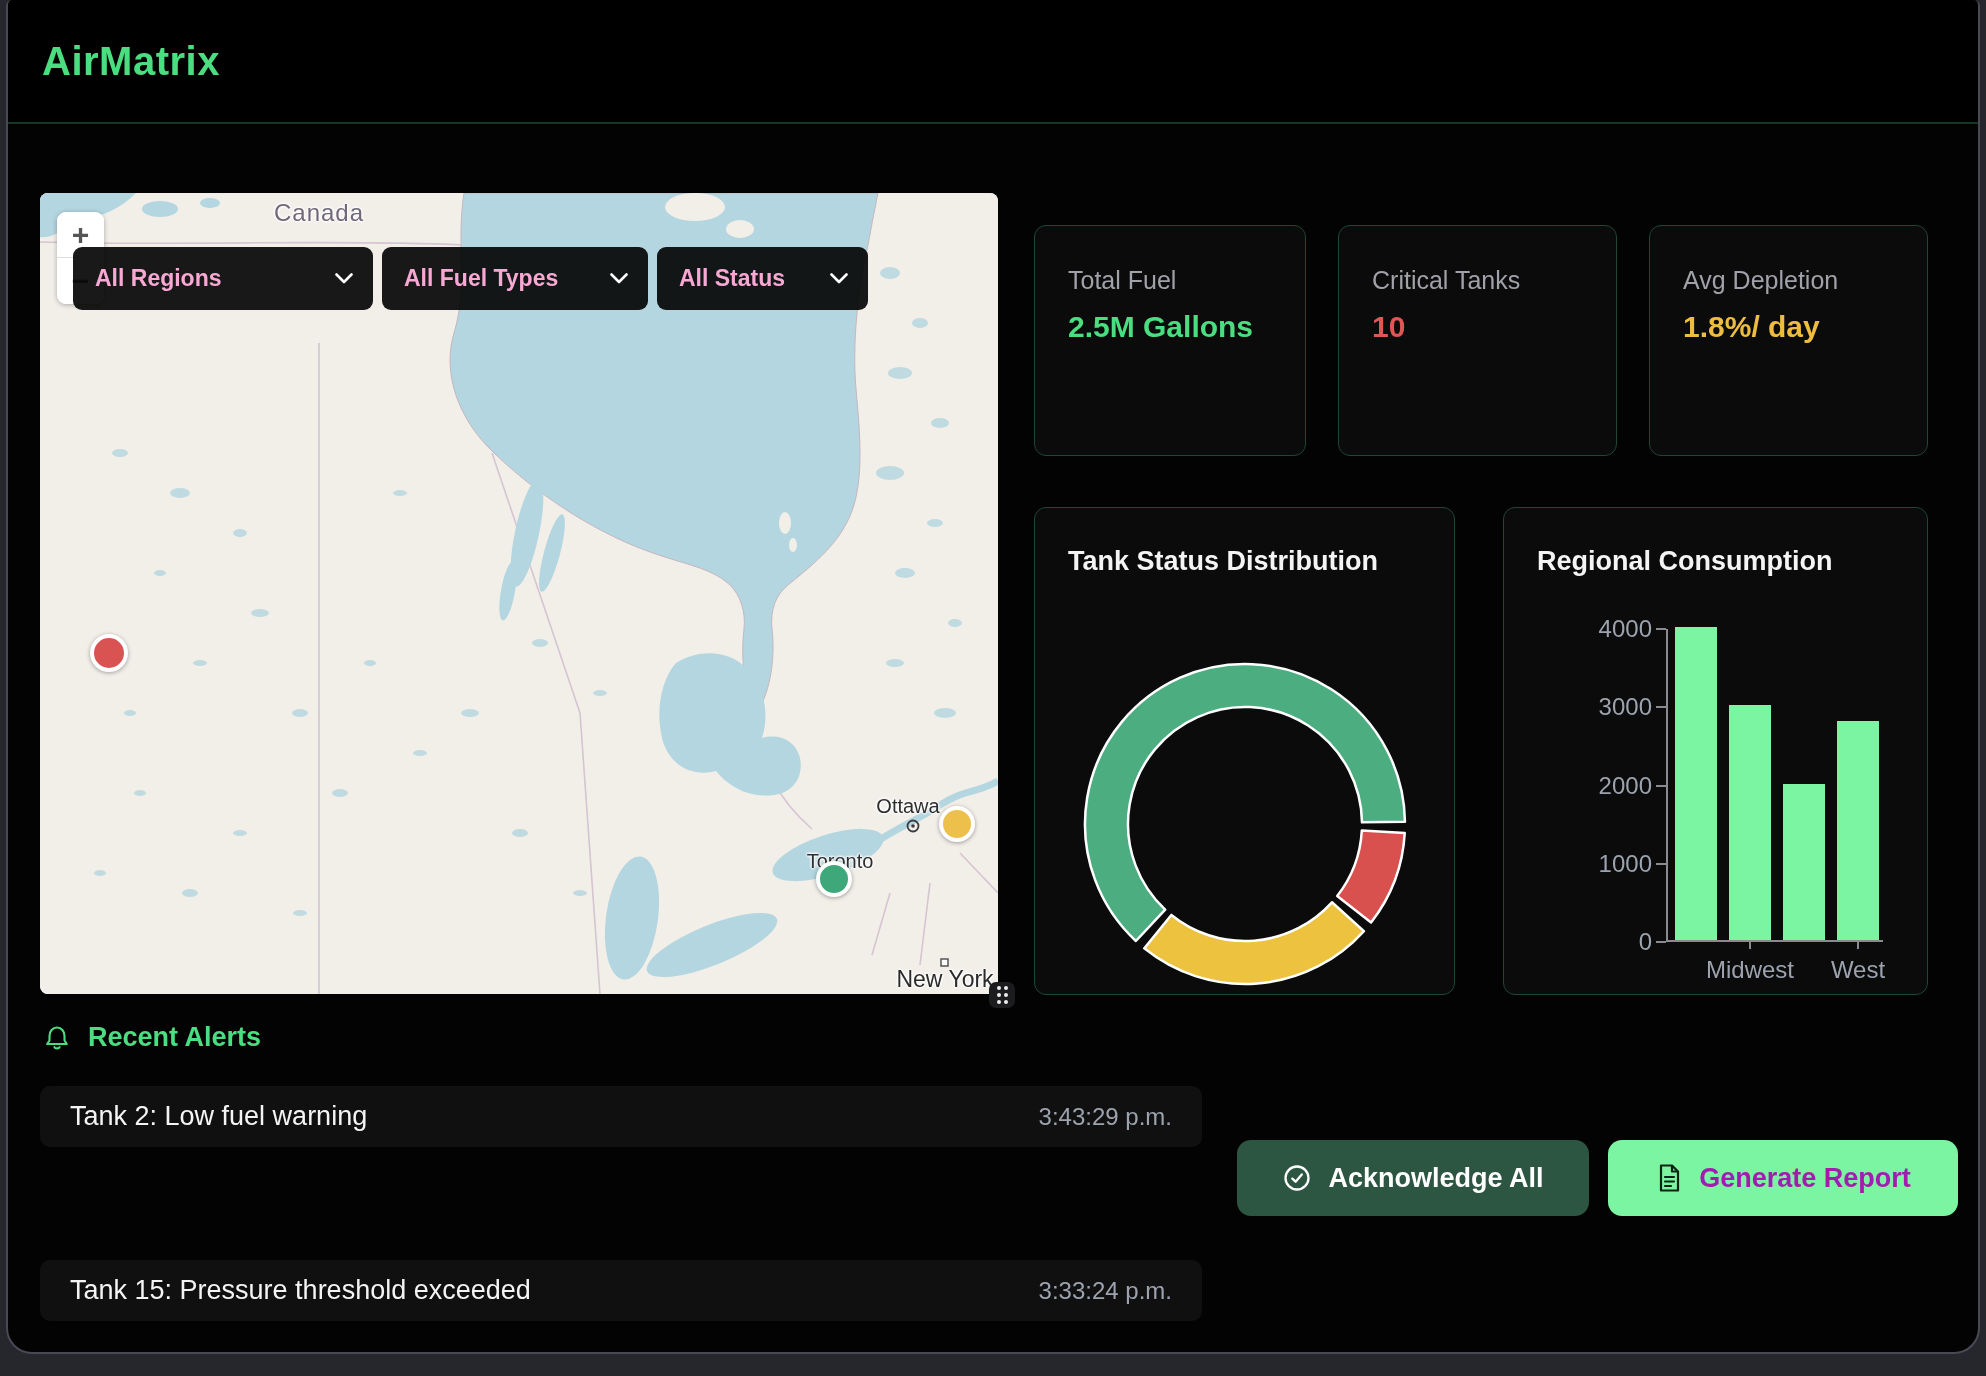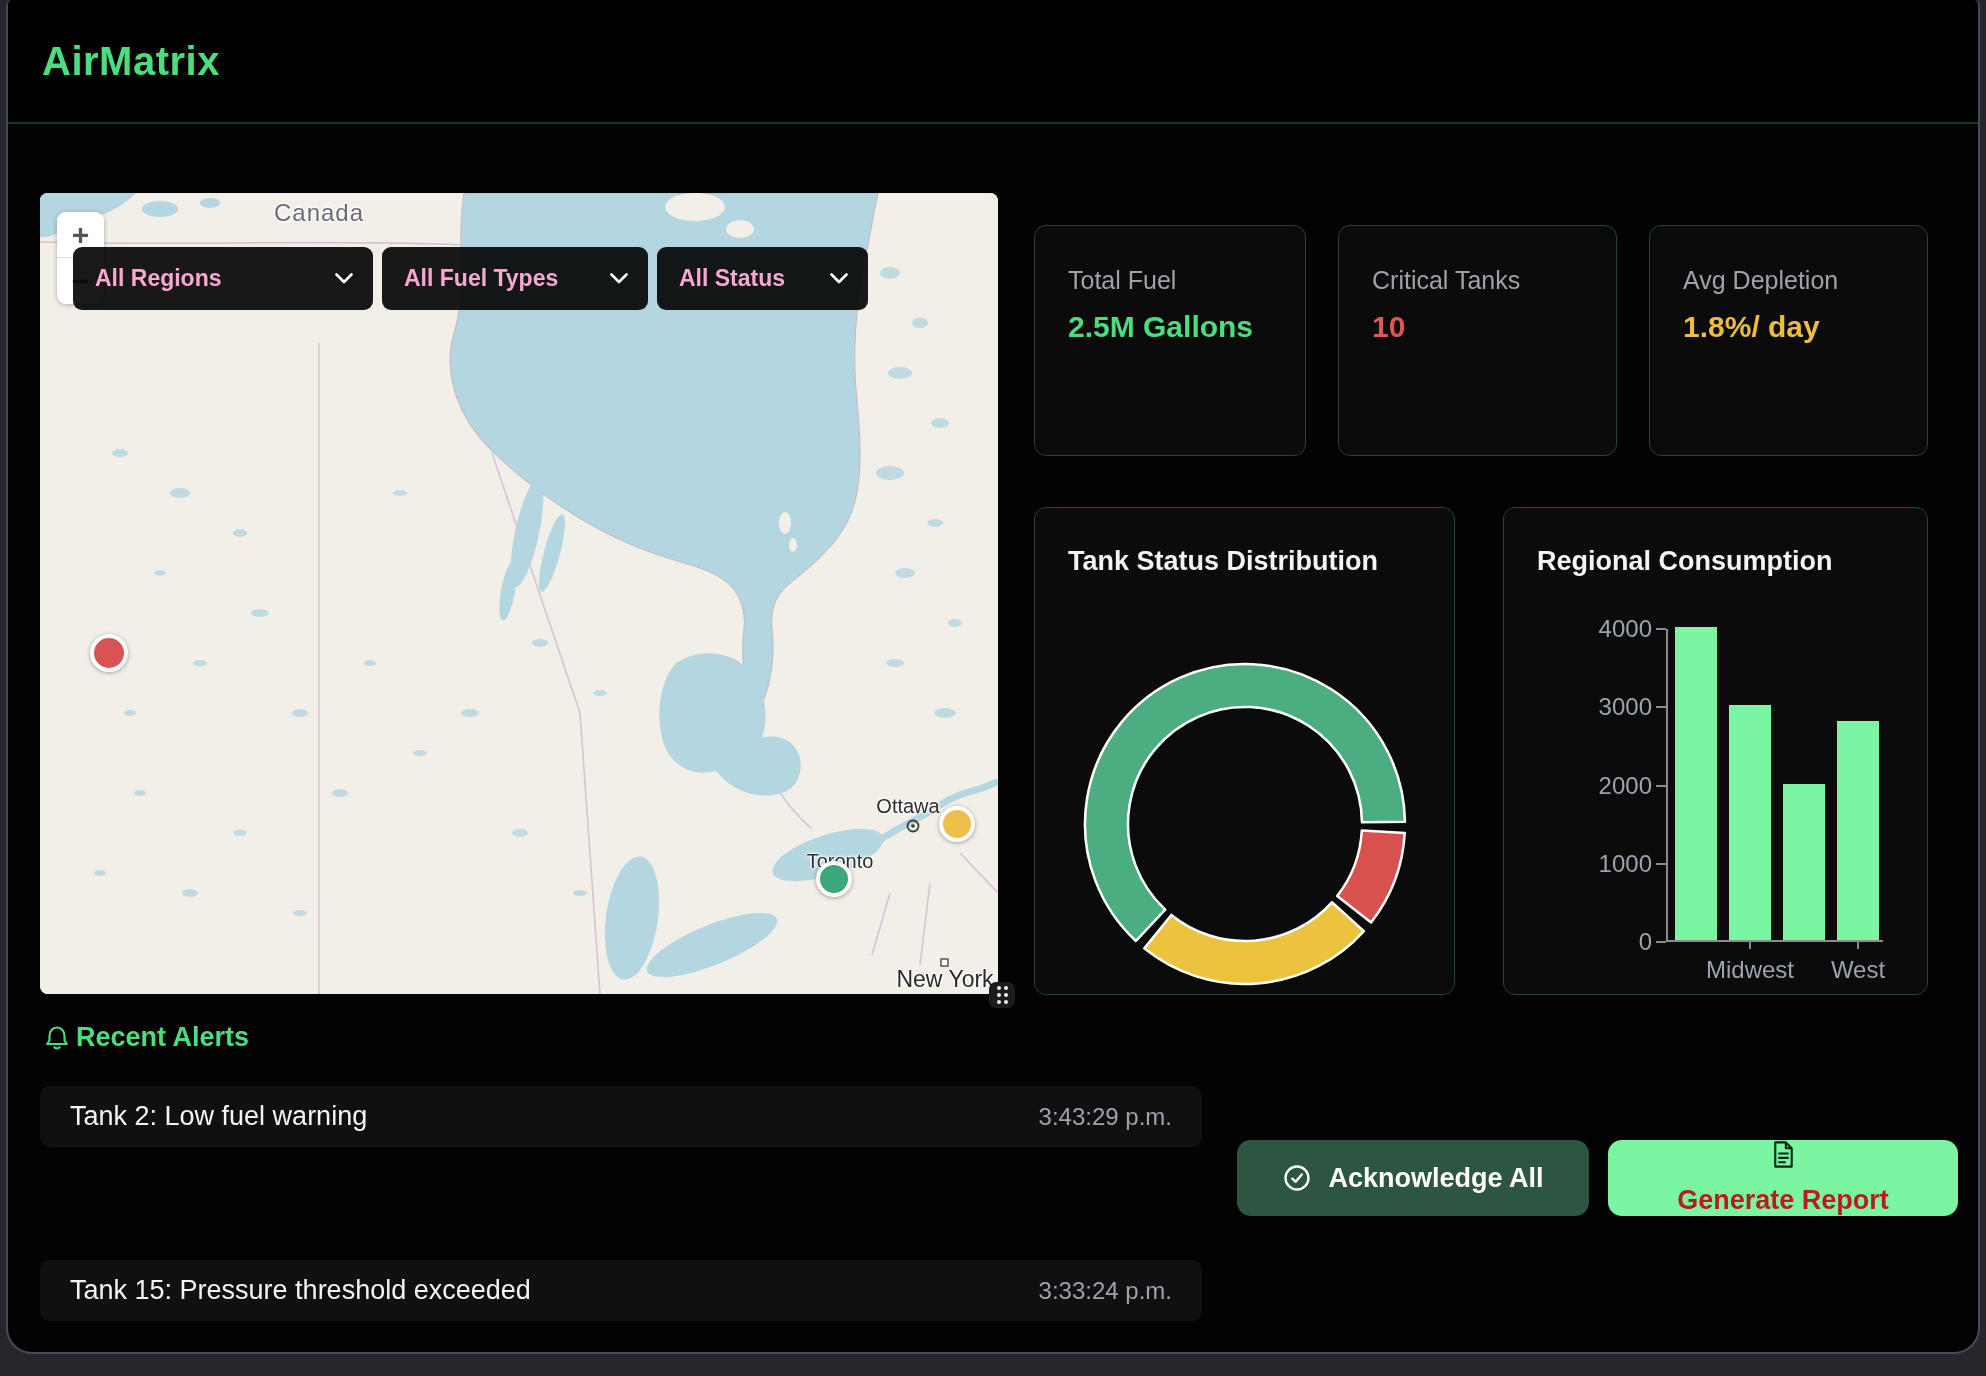--- a/index.html
+++ b/index.html
@@ -66,34 +66,34 @@
           border-left:2px solid #8a8a90; border-bottom:2px solid #8a8a90; }
   .bar { position:absolute; bottom:0; width:42px; }
   .ylabel { position:absolute; right:calc(100% + 16px); transform:translateY(-50%);
             font-size:24px; color:#9ca3af; white-space:nowrap; }
   .ydash { position:absolute; left:-12px; width:10px; height:2px; background:#8a8a90; transform:translateY(-50%); }
   .xtick { position:absolute; top:100%; width:2px; height:9px; background:#8a8a90; transform:translateX(-50%); }
   .xlabel { position:absolute; top:calc(100% + 16px); transform:translateX(-50%);
             font-size:24px; color:#9ca3af; white-space:nowrap; }
 
   
-  .alerts-title-row { position:absolute; left:34px; top:1022px; display:flex; align-items:center; gap:4px; }
+  .alerts-title-row { position:absolute; left:34px; top:1022px; display:flex; align-items:center; gap:16px; }
   .alerts-title { font-size:27px; font-weight:700; color:#4ade80; }
   .alert-row { position:absolute; left:32px; width:1162px; height:61px; background:#101010; border-radius:10px;
                display:flex; align-items:center; justify-content:space-between; padding:0 30px; cursor:pointer; }
   #alert-0 { top:1086px; } #alert-1 { top:1173px; } #alert-2 { top:1260px; }
   .alert-text { font-size:27px; color:#f4f4f5; }
   .alert-time { font-size:24px; color:#9ca3af; }
 
   
   .btn { position:absolute; top:1140px; height:76px; border:none; border-radius:14px; display:flex;
          align-items:center; justify-content:center; gap:16px; font-size:27px; font-weight:700;
          font-family:inherit; cursor:pointer; }
   #ack-btn { left:1229px; width:352px; background:#2d5642; color:#fff; }
-  #gen-btn { left:1600px; width:350px; background:#7cf5a2; color:#b91c1c;flex-direction:column; }
+  #gen-btn { left:1600px; width:350px; background:#7cf5a2; color:#a21caf; }
 </style>
 </head>
 <body>
 
 <div class="page">
   <div class="panel">
 
     <header>
       <div class="brand">AirMatrix</div>
     </header>

